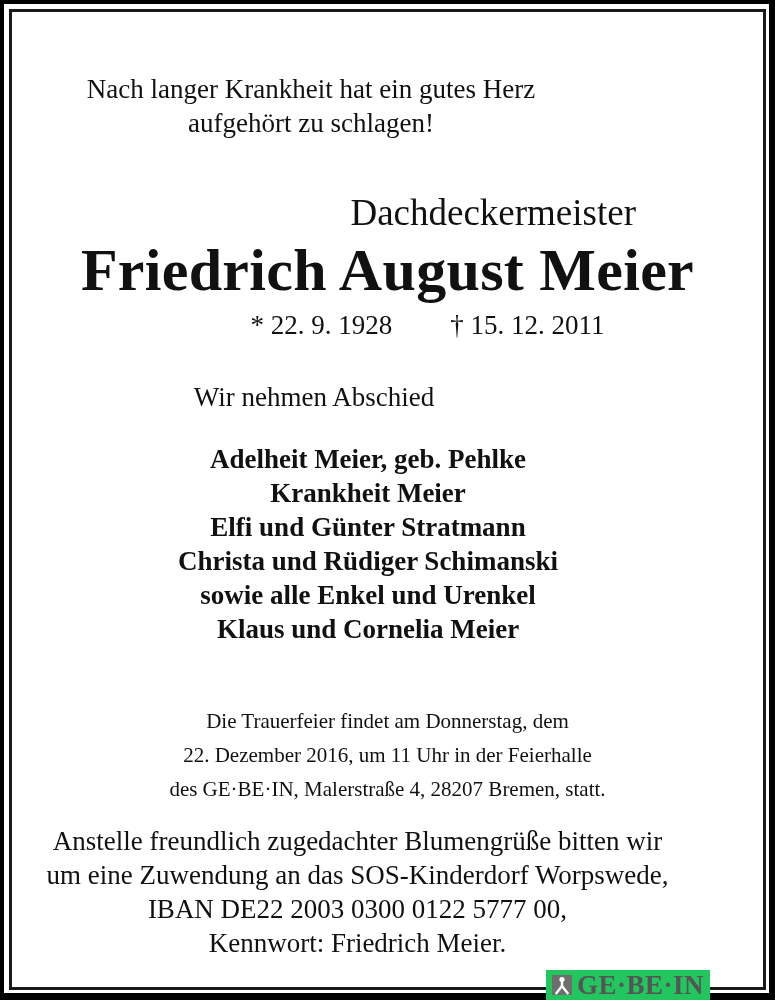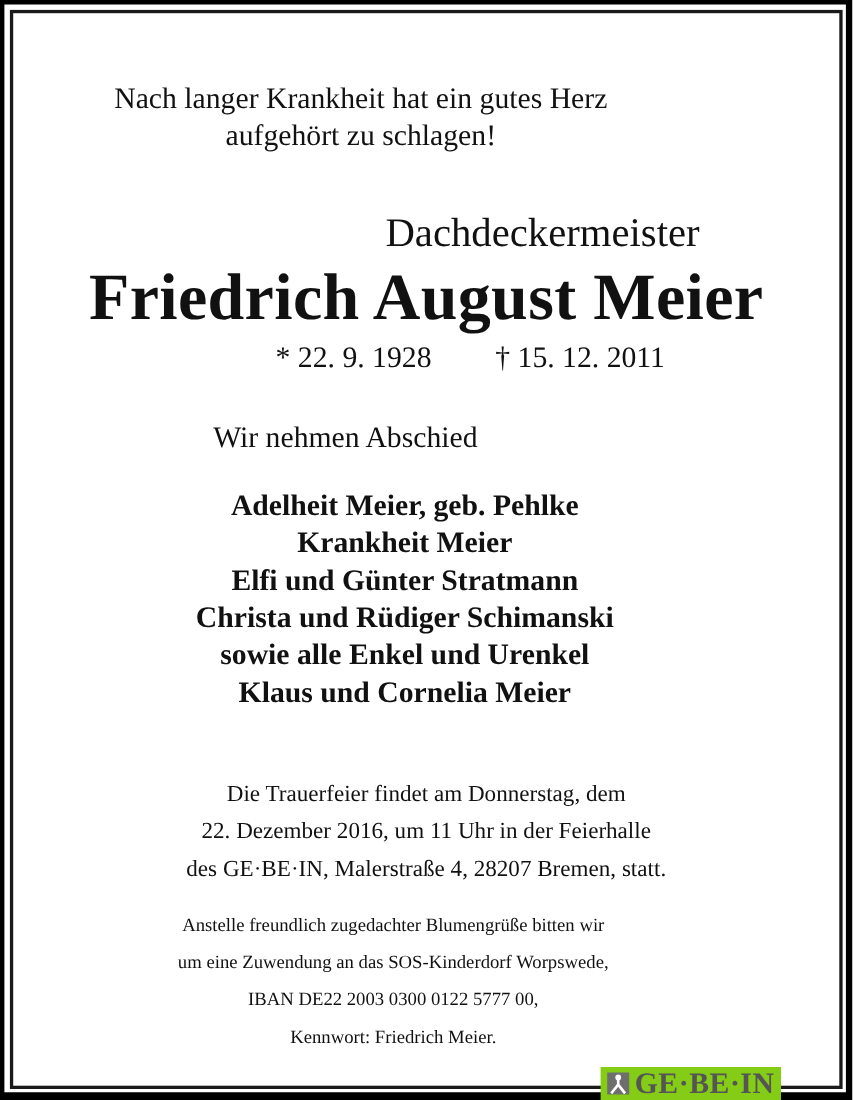--- a/index.html
+++ b/index.html
@@ -41,21 +41,20 @@
     .line {
       display: block;
       white-space: nowrap;
     }
     .intro {
       position: absolute;
       left: 0; width: 598px;
       top: 60px;
       font-size: 27px;
       line-height: 34px;
-      padding-left: 17px;
     }
     .profession {
       position: absolute;
       left: 17px; width: 607px;
       top: 179px;
       font-size: 37px;
       line-height: 44px;
       text-align: right;
     }
     .name {
@@ -97,30 +96,30 @@
       position: absolute;
       left: 0; width: 751px;
       top: 692px;
       font-size: 21px;
       line-height: 34px;
     }
     .donation {
       position: absolute;
       left: 0; width: 691px;
       top: 812px;
-      font-size: 17px;
+      font-size: 27px;
       line-height: 34px;
     }
     .logo {
       position: absolute;
       left: 546px;
       top: 970px;
       height: 30px;
       padding: 0 6px;
-      background: #84cc16;
+      background: #22c55e;
       display: flex;
       align-items: center;
       gap: 5px;
     }
     .logo-icon {
       width: 20px;
       height: 20px;
       background: #6e6e6e;
       position: relative;
       display: inline-block;

